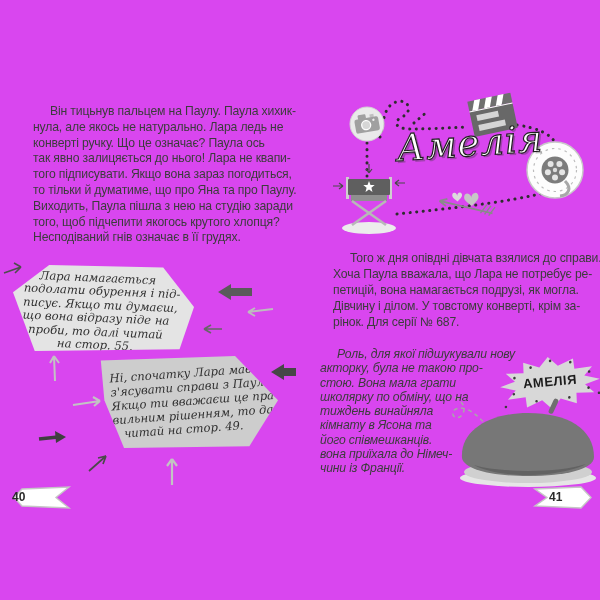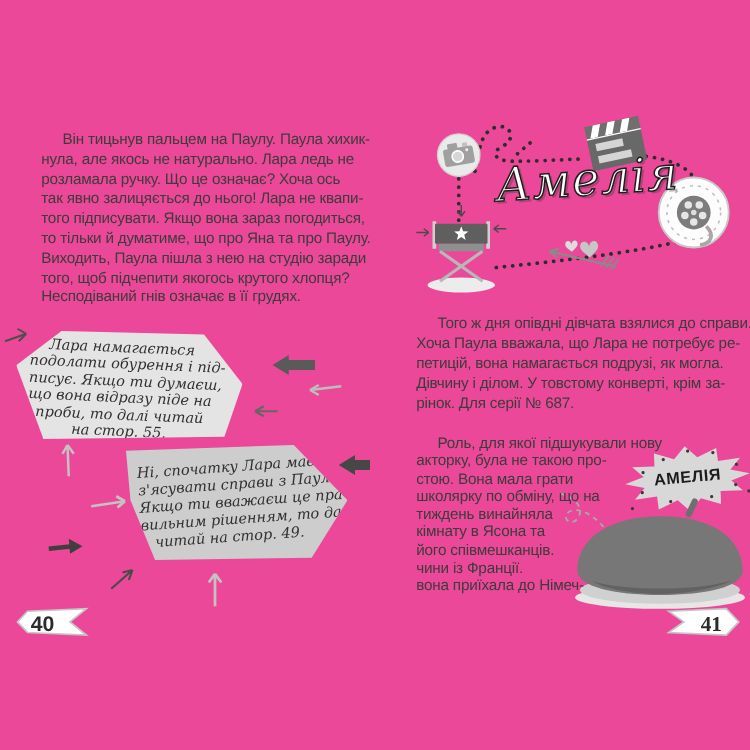--- a/index.html
+++ b/index.html
@@ -1,23 +1,23 @@
 <!DOCTYPE html>
 <html><head>
 <meta charset="utf-8">
 <style>
   html,body{margin:0;padding:0;background:#ffffff;}
-  .spread{position:relative;width:600px;height:600px;background:#ec4899;overflow:hidden;
+  .spread{position:relative;width:600px;height:600px;background:#d946ef;overflow:hidden;
           font-family:"Liberation Sans",sans-serif;}
   
   .body-text{position:absolute;color:#3c3c3c;font-size:12.2px;letter-spacing:-0.15px;}
   .body-text .ln{white-space:nowrap;}
   .p-left{left:33px;top:104px;width:260px;line-height:15.8px;}
   .p-r1{left:333px;top:250px;width:262px;line-height:16px;}
-  .p-r2{left:333px;top:347px;width:240px;line-height:14.3px;}
+  .p-r2{left:320px;top:347px;width:240px;line-height:14.3px;font-style:italic;}
   .indent{padding-left:17px;}
   
   .callout{position:absolute;}
   .c1{left:13px;top:264px;width:181px;height:88px;background:#e4e4e4;
       clip-path:polygon(20% 1%,83% 4%,100% 49%,92% 97%,12% 99%,0% 32%);}
   .c2{left:99px;top:356px;width:179px;height:92px;background:#cdcdcd;
       clip-path:polygon(1% 5%,76% 0%,100% 48%,84% 98%,14% 100%,3% 48%);}
   .callout-text{font-family:"DejaVu Serif",serif;font-style:italic;font-size:11.6px;color:#303030;text-align:center;}
   .callout-text div{white-space:nowrap;}
   .c1 .callout-text{transform:rotate(2.5deg);padding:8px 24px 0 10px;line-height:13.4px;}
@@ -28,35 +28,35 @@
   .script-title{position:absolute;left:390px;top:122px;width:160px;text-align:center;
       font-family:"DejaVu Serif",serif;font-style:italic;font-size:37px;color:#ffffff;
       -webkit-text-stroke:1.2px #1f1f1f;letter-spacing:1px;transform:rotate(-4deg);
       text-shadow:2px 2px 0 rgba(60,60,60,0.35);}
   
   .badge-text{position:absolute;left:503px;top:374px;width:94px;text-align:center;
       font-weight:bold;font-size:13px;color:#1c1c1c;letter-spacing:0.5px;transform:rotate(-5deg);}
   
   .ribbon{position:absolute;width:62px;height:27px;}
   .ribbon svg{position:absolute;left:0;top:0;}
-  .ribbon .num{position:absolute;top:5.5px;font-weight:bold;font-size:17px;color:#2b2b2b;text-align:center;}
+  .ribbon .num{position:absolute;top:5.5px;font-weight:bold;font-size:12px;color:#2b2b2b;}
   .r40{left:12px;top:484px;}
   .r40 .num{left:0;width:44px;}
   .r41{left:531px;top:484px;}
-  .r41 .num{left:18px;width:40px;font-family:Liberation Serif, serif;}
+  .r41 .num{left:18px;width:40px;}
 </style>
 </head>
 <body>
 
 <div class="spread">
 
   <div class="body-text p-left">
     <div class="ln indent">Він тицьнув пальцем на Паулу. Паула хихик-</div>
     <div class="ln">нула, але якось не натурально. Лара ледь не</div>
-    <div class="ln">розламала ручку. Що це означає? Хоча ось</div>
+    <div class="ln">конверті ручку. Що це означає? Паула ось</div>
     <div class="ln">так явно залицяється до нього! Лара не квапи-</div>
     <div class="ln">того підписувати. Якщо вона зараз погодиться,</div>
     <div class="ln">то тільки й думатиме, що про Яна та про Паулу.</div>
     <div class="ln">Виходить, Паула пішла з нею на студію заради</div>
     <div class="ln">того, щоб підчепити якогось крутого хлопця?</div>
     <div class="ln">Несподіваний гнів означає в її грудях.</div>
   </div>
 
   <svg class="layer" style="left:0;top:250px" width="310" height="290" viewBox="0 250 310 290">
     <path d="M4,273 L21,267 M21,267 L14,263 M21,267 L15,273" stroke="#4e4e4e" stroke-width="1.6" fill="none"></path>
@@ -215,22 +215,22 @@
   <div class="badge-text">АМЕЛІЯ</div>
 
   <div class="body-text p-r2">
     <div class="ln indent">Роль, для якої підшукували нову</div>
     <div class="ln">акторку, була не такою про-</div>
     <div class="ln">стою.  Вона мала грати</div>
     <div class="ln">школярку по обміну, що на</div>
     <div class="ln">тиждень винайняла</div>
     <div class="ln">кімнату в Ясона та</div>
     <div class="ln">його співмешканців.</div>
+    <div class="ln">вона приїхала до Німеч-</div>
     <div class="ln">чини із Франції.</div>
-    <div class="ln">вона приїхала до Німеч-</div>
   </div>
 
   <div class="ribbon r41">
     <svg width="62" height="27" viewBox="0 0 62 27">
       <polygon points="4,5 50,3 60,13.5 50,24 4,22 16,13.5" fill="#ffffff" stroke="#c6c6c6" stroke-width="1.4"></polygon>
     </svg>
     <span class="num">41</span>
   </div>
 
 </div>

